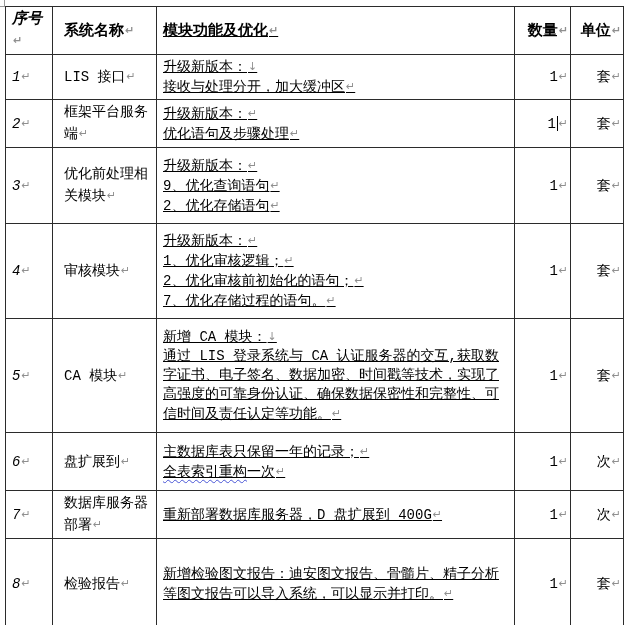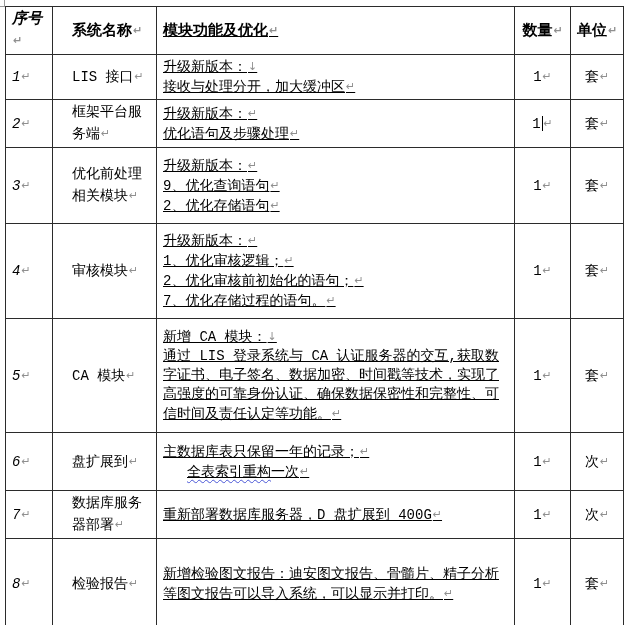--- a/index.html
+++ b/index.html
@@ -34,41 +34,40 @@
   tbody tr:nth-child(2){height:47px;}
   tbody tr:nth-child(3){height:76px;}
   tbody tr:nth-child(4){height:95px;}
   tbody tr:nth-child(5){height:114px;}
   tbody tr:nth-child(6){height:58px;}
   tbody tr:nth-child(7){height:48px;}
   tbody tr:nth-child(8){height:91px;}
 
   th{font-size:15px;font-weight:bold;text-align:left;}
   .c-no{padding-left:6px;font-style:italic;}
-  .c-name{padding-left:19px;padding-right:3px;}
+  .c-name{padding-left:11px;padding-right:3px;}
   .c-desc{padding-left:6px;padding-right:3px;text-decoration:underline;}
-  .c-qty,.c-unit{text-align:center;padding-left:2px;padding-right:2px;}
+  .c-qty,.c-unit{text-align:right;padding-left:2px;padding-right:2px;}
 
   .desc-line{line-height:19px;}
 
   .fmark{
     color:var(--mark,#8f8f8f);
     font-size:11px;
     font-family:"DejaVu Sans",sans-serif;
     margin-left:1px;
     vertical-align:1px;
   }
 
   .wavy{
     text-decoration:underline;
     text-decoration-style:wavy;
     text-decoration-color:var(--wavy,#4a56d6);
     text-decoration-thickness:1px;
     text-underline-offset:3px;
-    margin-left:24px;
   }
   .caret{
     display:inline-block;width:1px;height:15px;
     background:var(--cursor,#000);
     vertical-align:-3px;margin-left:1px;
   }
 </style>
 </head>
 <body>
 

